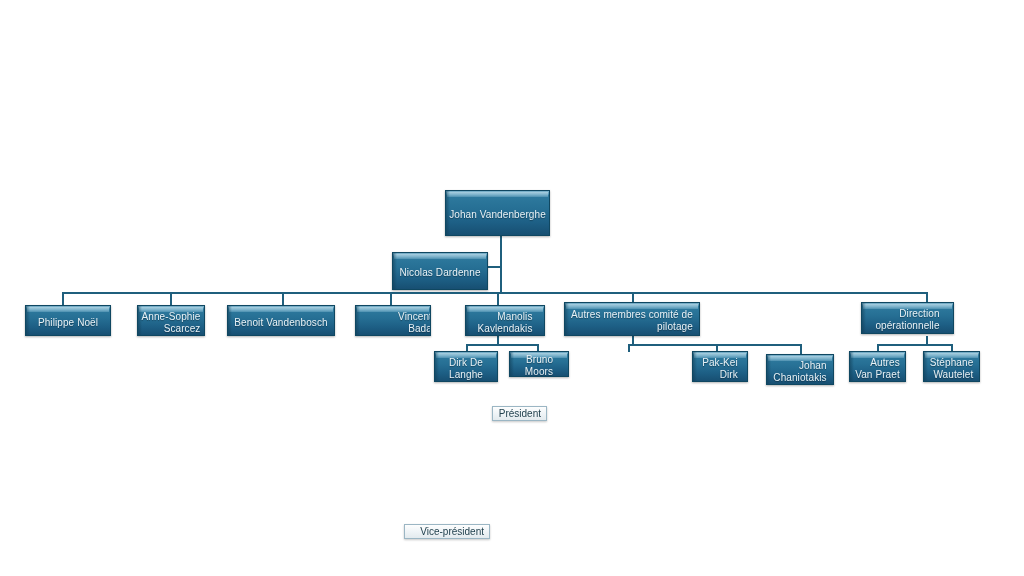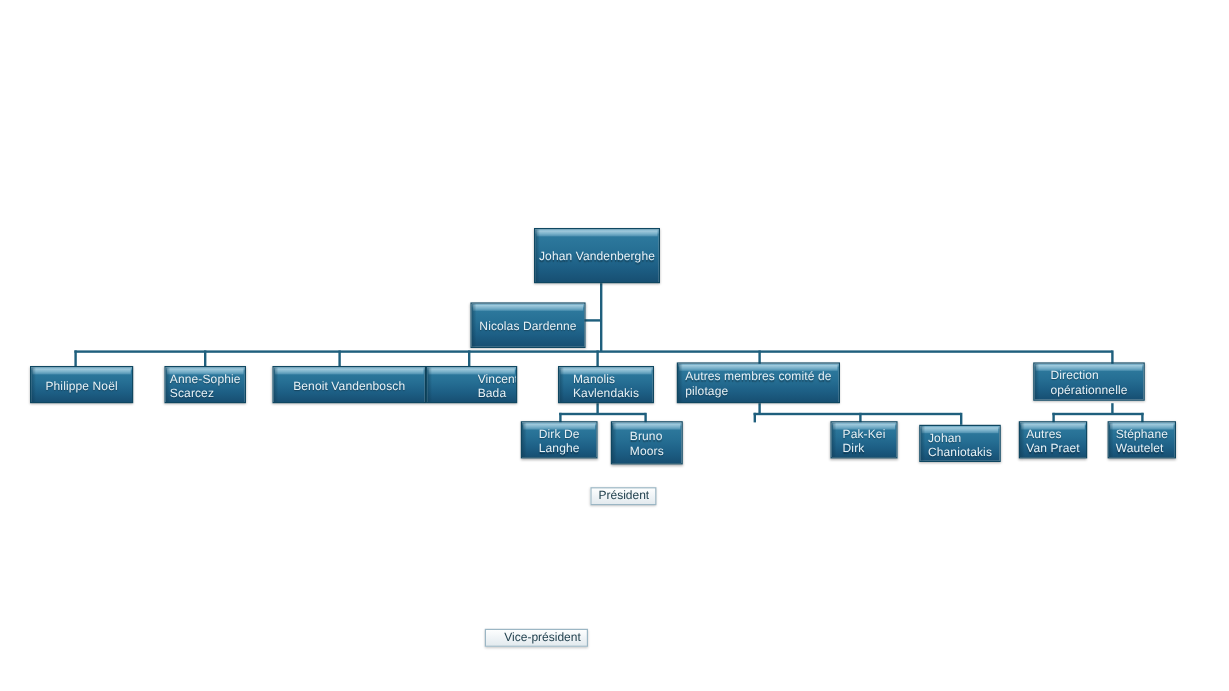--- a/index.html
+++ b/index.html
@@ -69,21 +69,21 @@
     width: 4px;
     background: linear-gradient(90deg, rgba(16,60,84,0.55), rgba(16,60,84,0));
   }
 
   .plate-text {
     position: relative;
     z-index: 2;
     display: flex;
     align-items: center;
     justify-content: center;
-    text-align: left;
+    text-align: right;
     width: 100%;
     height: 100%;
     color: #e8f2f7;
     font-size: 10px;
     line-height: 12px;
     padding: 4px 3px 0 3px;
     box-sizing: border-box;
     white-space: pre-line;
     letter-spacing: 0.1px;
     text-shadow: 0 1px 1px rgba(0,0,0,0.35);
@@ -164,21 +164,21 @@
 
   <div class="node" style="left:137px; top:305px; width:68px; height:31px;">
     <div class="plate" style="width:68px; height:31px;">
       <div class="plate-text">Anne-Sophie
 Scarcez</div>
     </div>
 
   </div>
 
   <div class="node" style="left:227px; top:305px; width:108px; height:31px;">
-    <div class="plate" style="width:128px; height:31px;">
+    <div class="plate" style="width:108px; height:31px;">
       <div class="plate-text">Benoit Vandenbosch</div>
     </div>
 
   </div>
 
   <div class="node" style="left:355px; top:305px; width:76px; height:31px;">
     <div class="plate" style="width:76px; height:31px;padding-left:44px;">
       <div class="plate-text">Vincent Bada</div>
     </div>
 
@@ -210,21 +210,21 @@
 
   <div class="node" style="left:434px; top:351px; width:64px; height:31px;">
     <div class="plate" style="width:64px; height:31px;">
       <div class="plate-text">Dirk De
 Langhe</div>
     </div>
 
   </div>
 
   <div class="node" style="left:509px; top:351px; width:60px; height:31px;">
-    <div class="plate" style="width:60px; height:36px;">
+    <div class="plate" style="width:60px; height:26px;">
       <div class="plate-text">Bruno
 Moors</div>
     </div>
 
   </div>
 
 
   <div class="node" style="left:692px; top:351px; width:56px; height:31px;">
     <div class="plate" style="width:56px; height:31px;">
       <div class="plate-text">Pak-Kei

